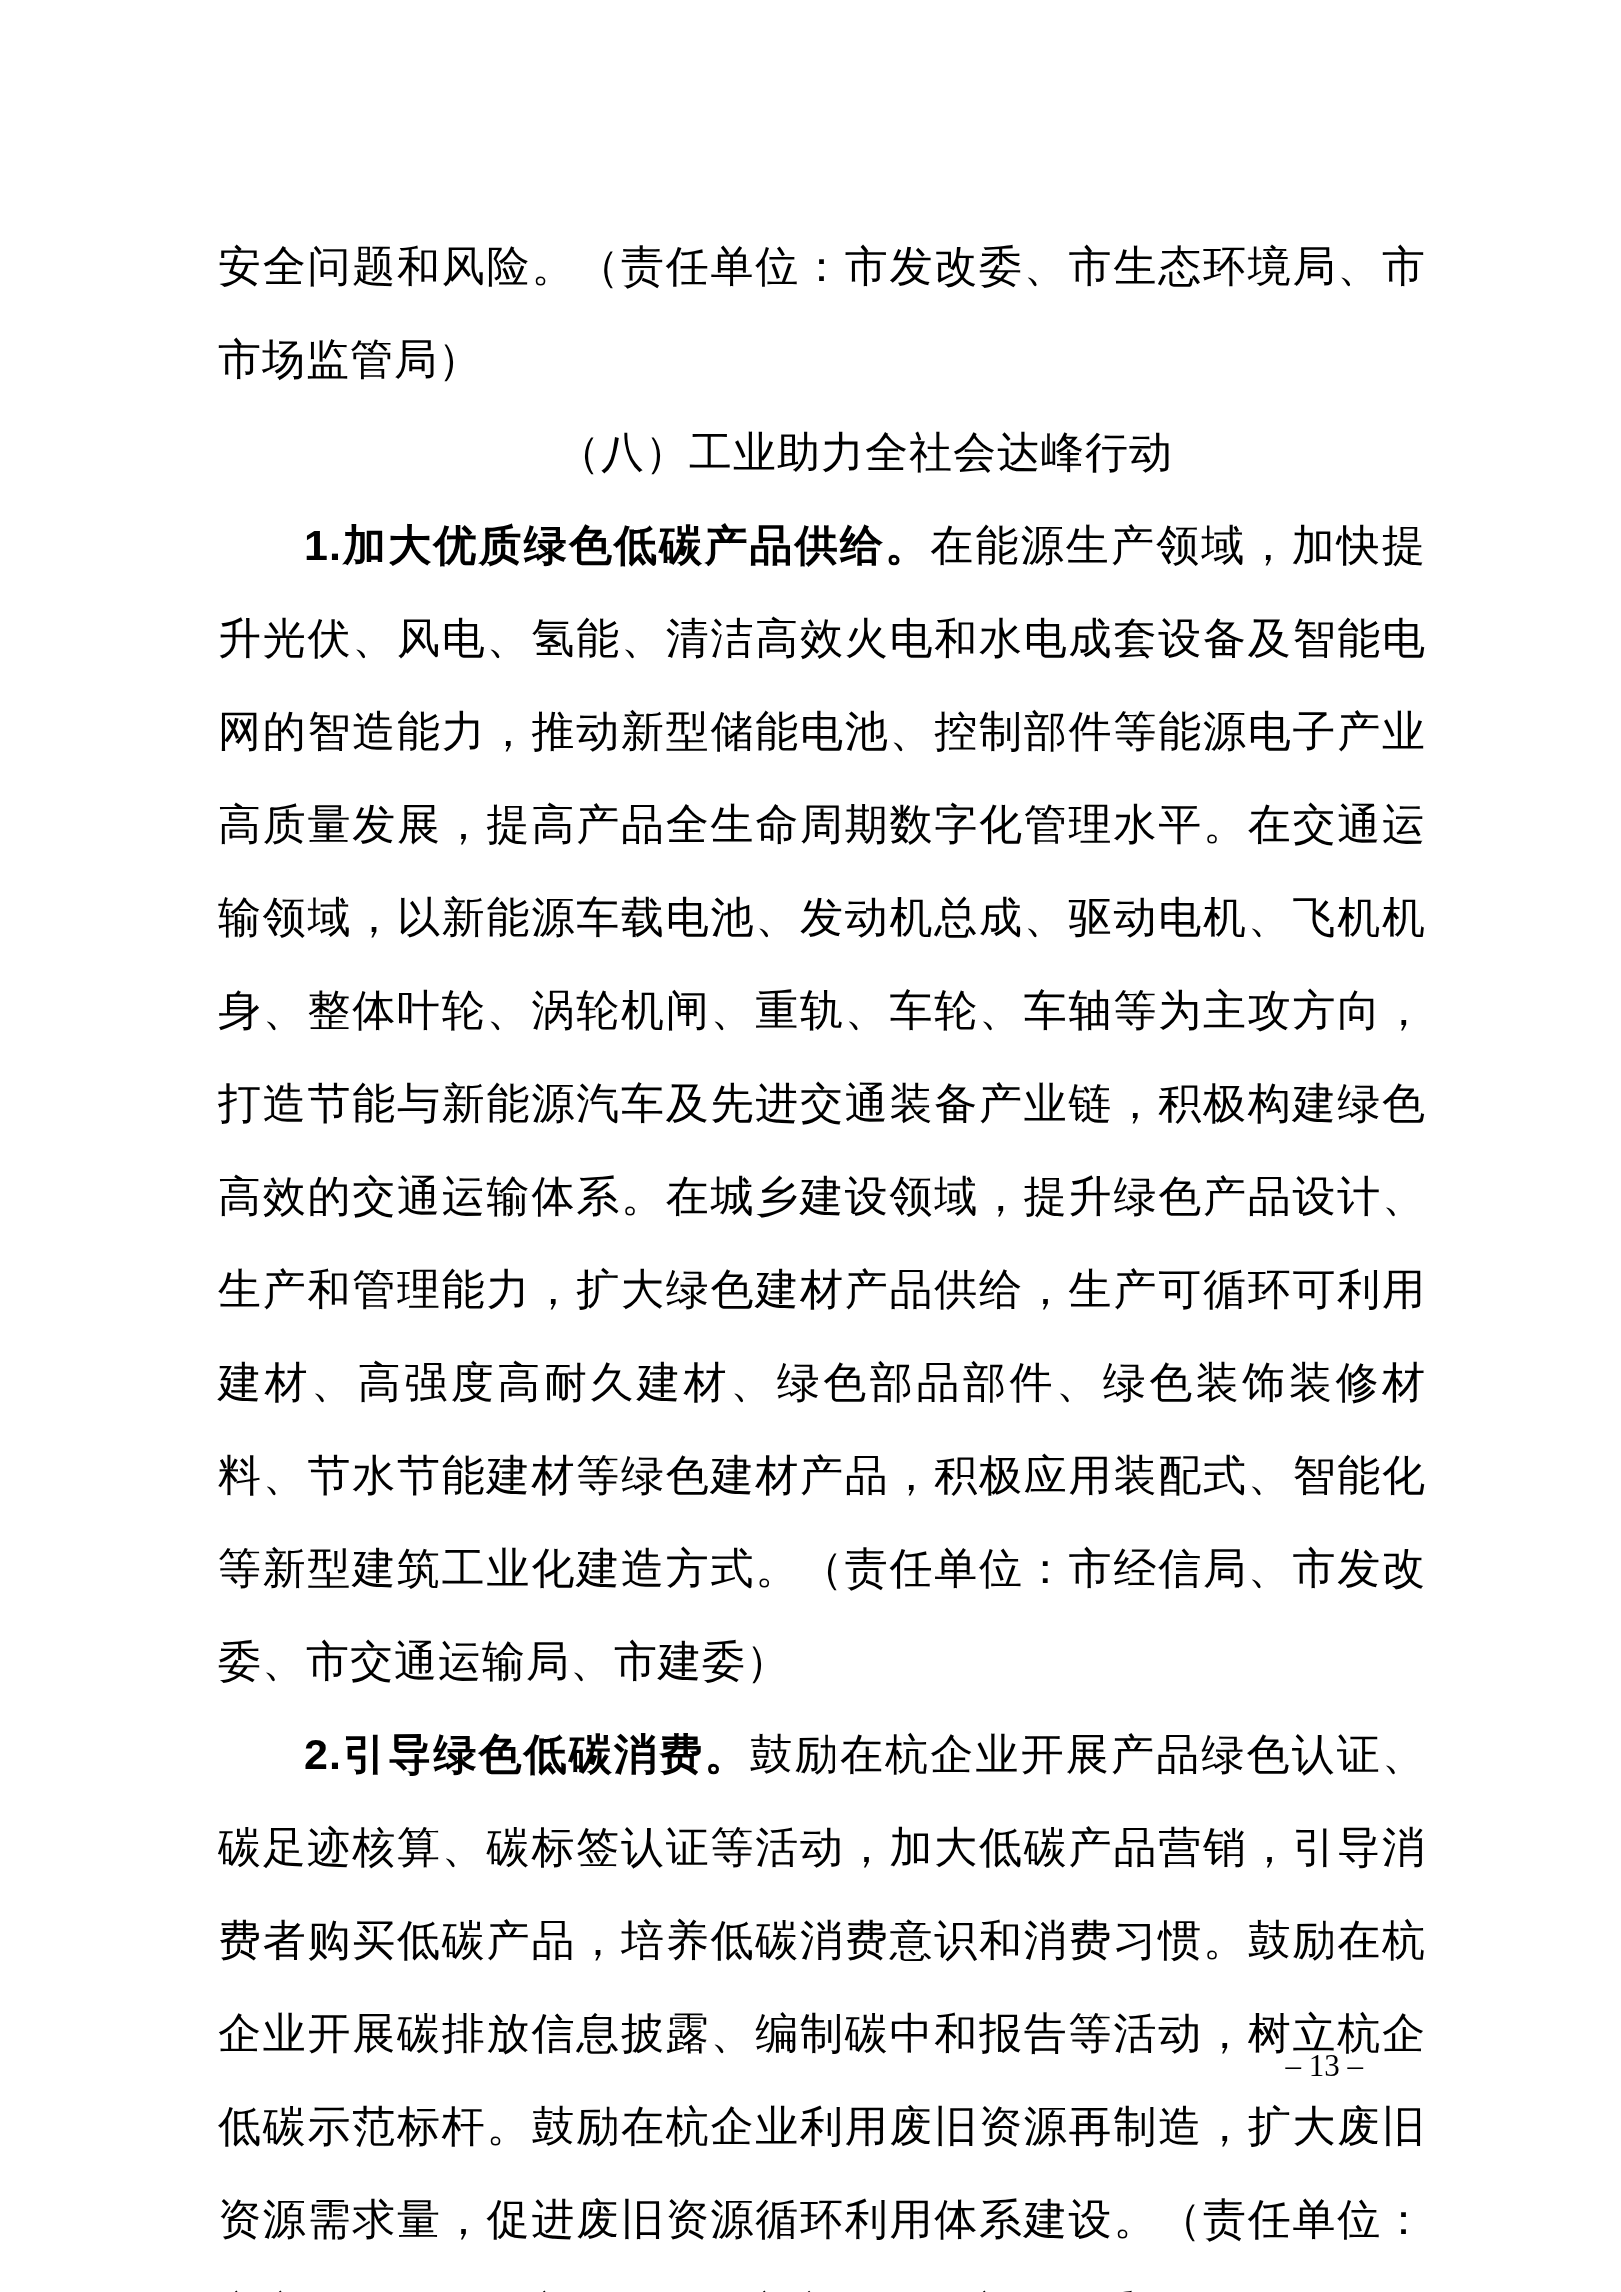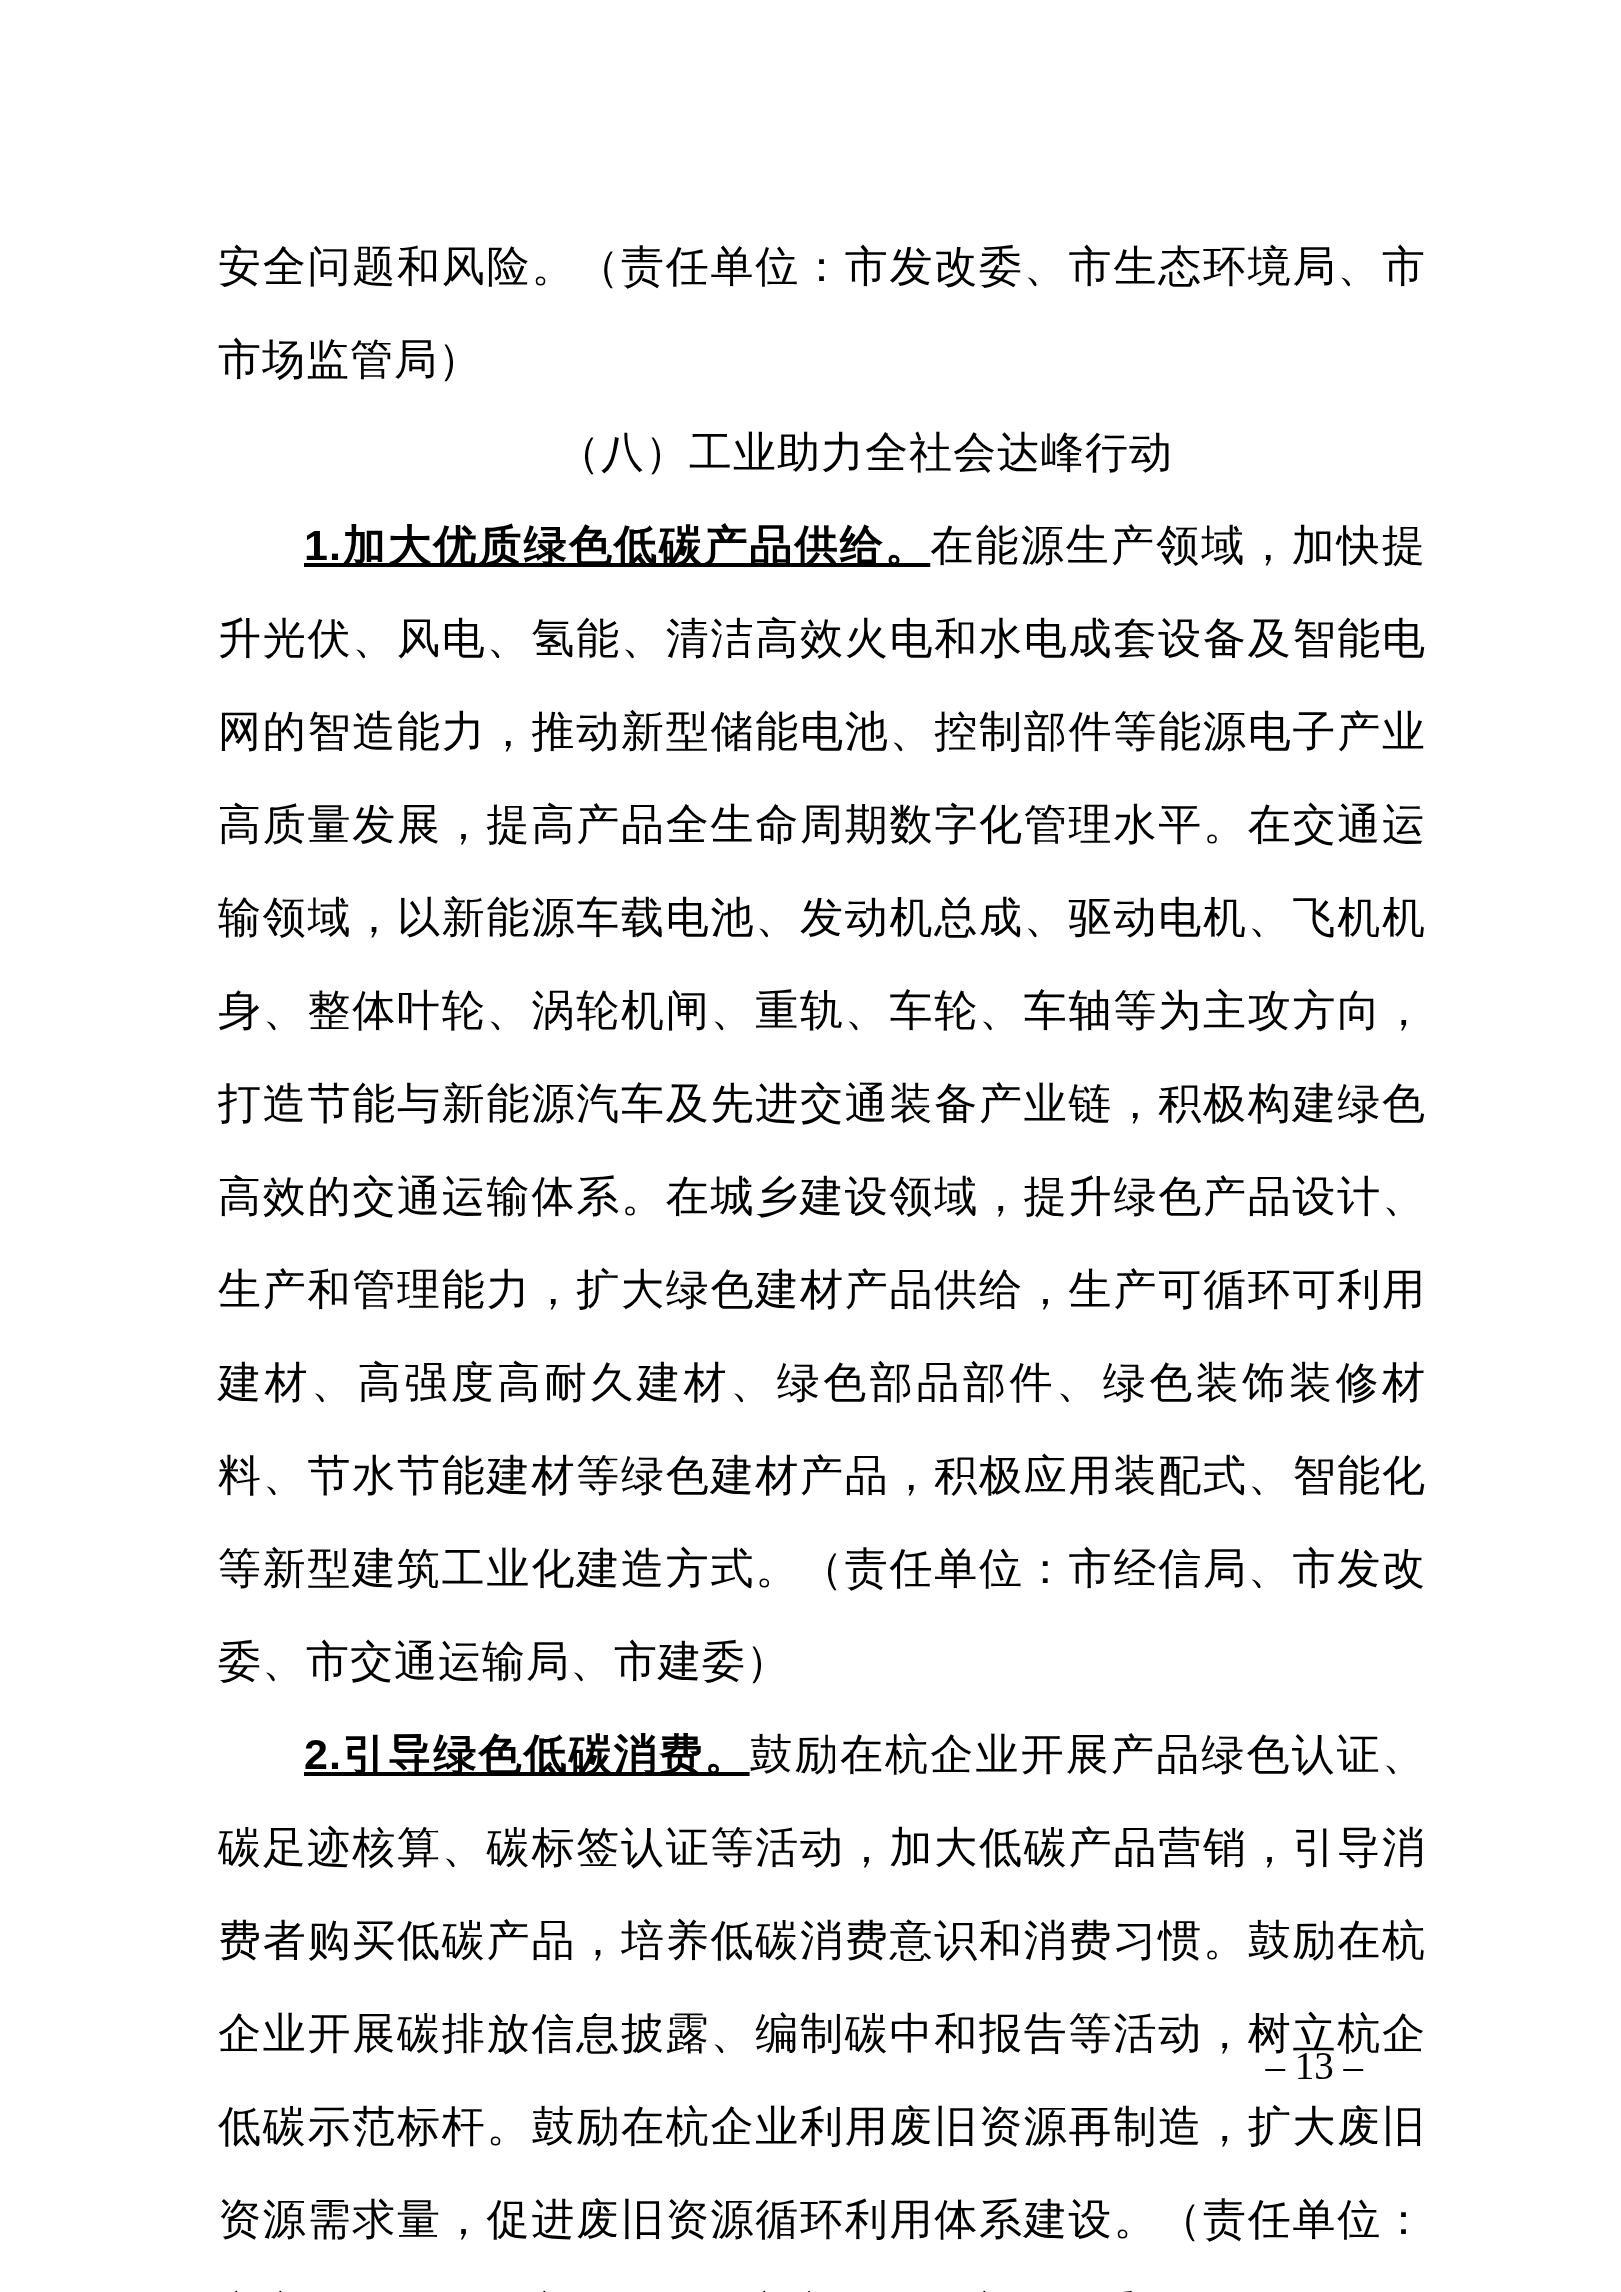--- a/index.html
+++ b/index.html
@@ -38,27 +38,26 @@
     padding: 0;
     font-size: 43px;
     font-weight: normal;
     line-height: 93px;
     text-indent: 2em;
     text-align: center;
   }
   .lead {
     font-weight: 700;
     font-family: "Liberation Sans", "DejaVu Sans", sans-serif;
-    text-decoration: underline;
   }
   .page-number {
     position: absolute;
     top: 2041px;
     right: 201px;
-    font-size: 39px;
+    font-size: 31px;
     line-height: 49px;
     font-family: "Liberation Serif", "DejaVu Serif", serif;
     color: #000000;
   }
 </style>
 </head>
 <body>
 
 <div class="page">
   <main class="doc">

